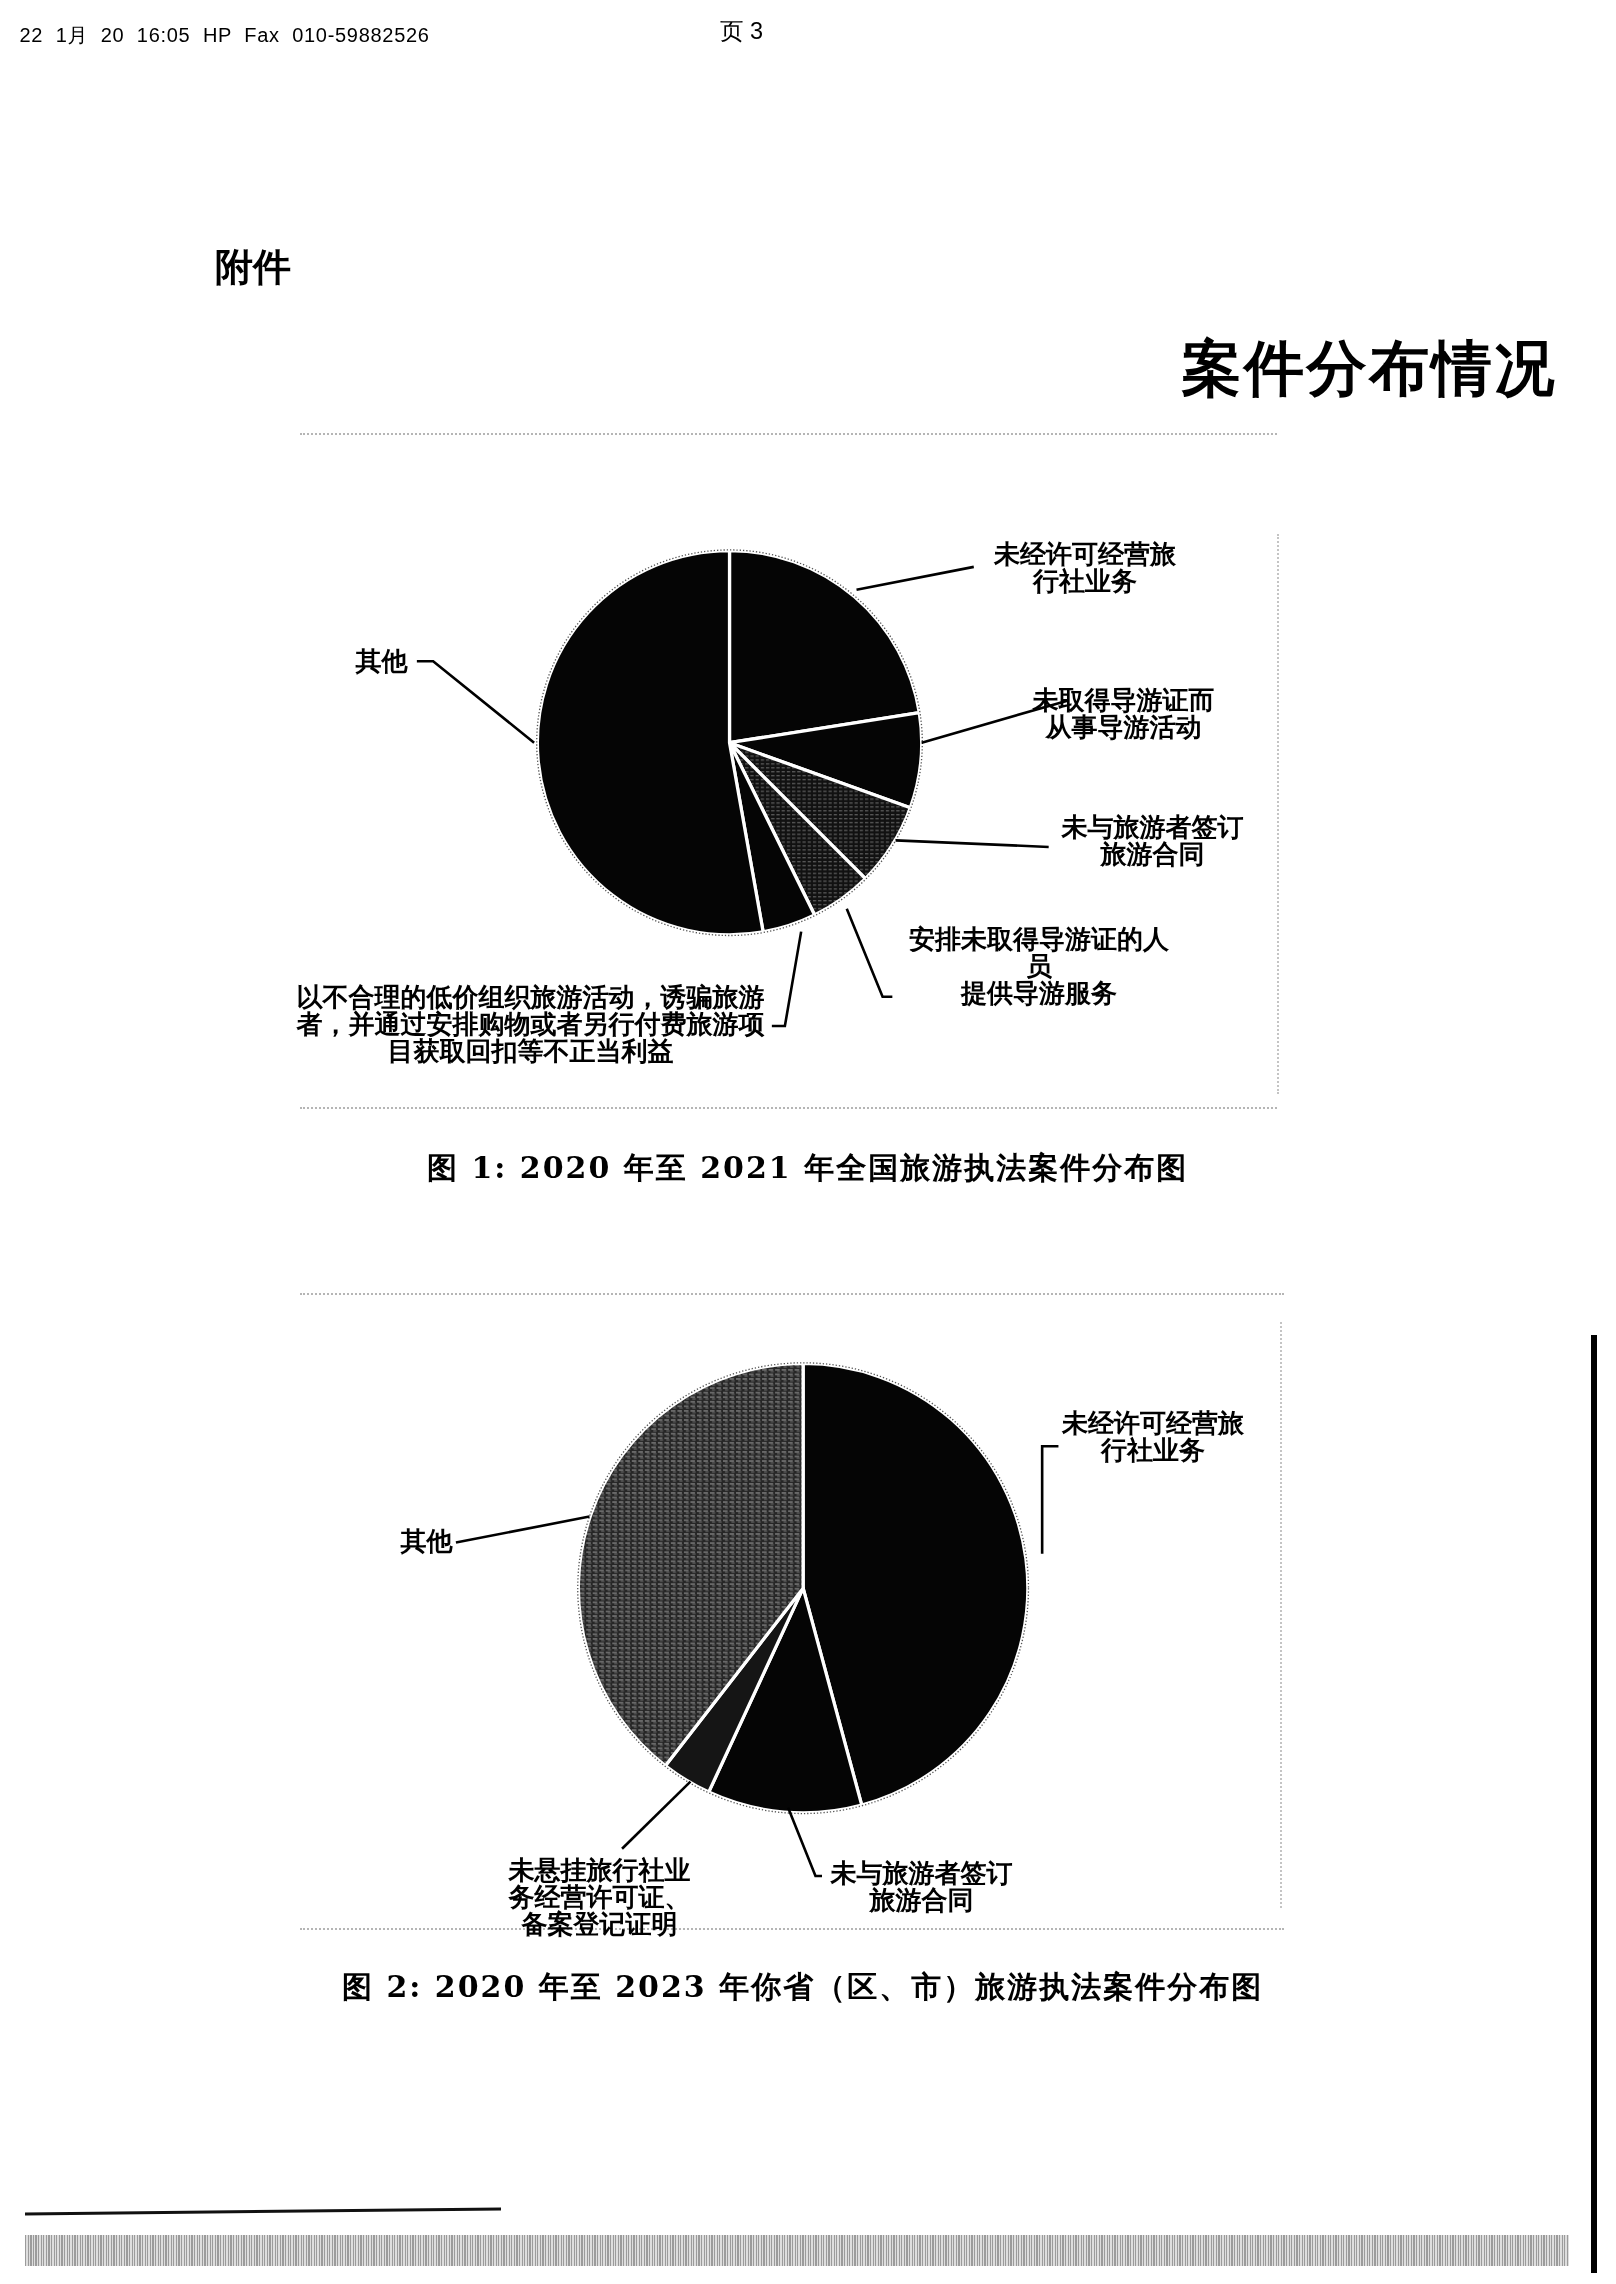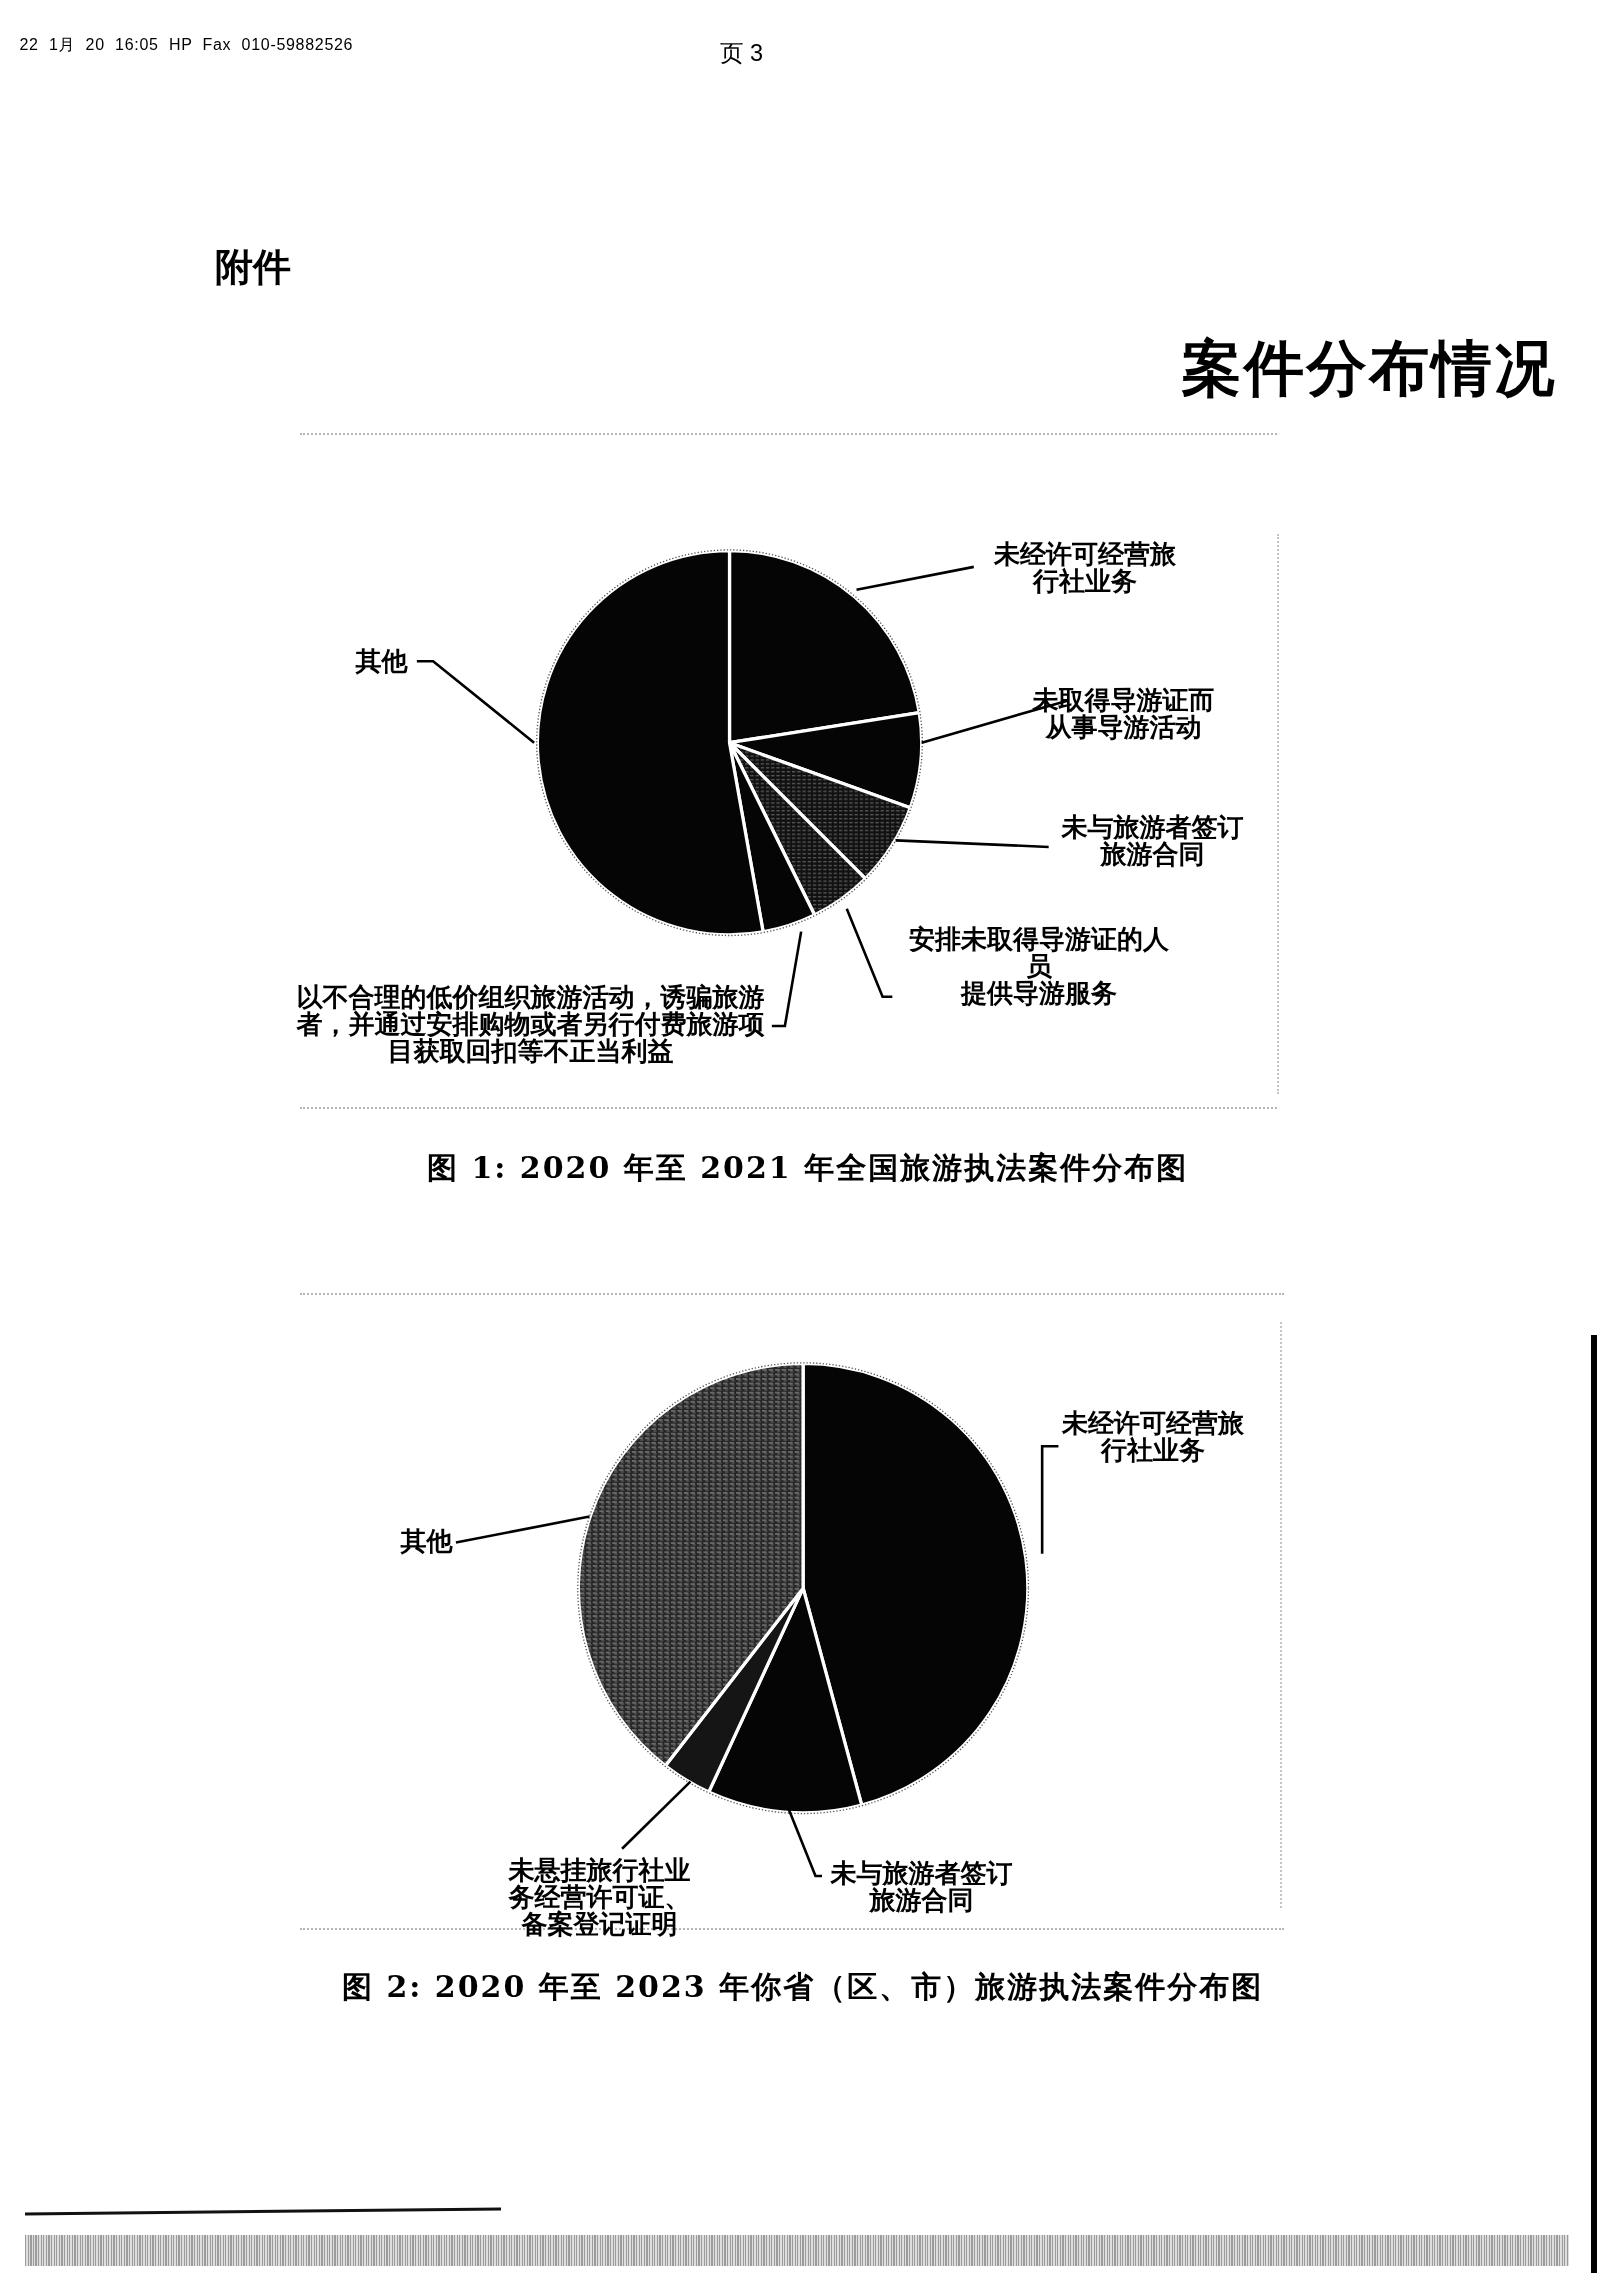--- a/index.html
+++ b/index.html
@@ -1,21 +1,21 @@
 <!DOCTYPE html>
 <html style="font-size:10.4px"><head>
 <meta charset="utf-8">
 <style>
   html, body { margin: 0; padding: 0; background: #ffffff; }
   body { width: 1616px; height: 2284px; position: relative; overflow: hidden;
          font-family: "DejaVu Sans", "Liberation Sans", sans-serif; color: #000; }
   .abs { position: absolute; }
-  .fax-header { left: 19.5px; top: 35px; font-size: 16px; letter-spacing: 0.7px;
+  .fax-header { left: 19.5px; top: 22px; font-size: 20px; letter-spacing: 0.7px;
                 font-family: "Liberation Sans", "DejaVu Sans", sans-serif; white-space: pre; }
-  .fax-page { left: 720px; top: 37px; font-size: 23.5px; font-family: "Liberation Sans", sans-serif; }
+  .fax-page { left: 720px; top: 15px; font-size: 23.5px; font-family: "Liberation Sans", sans-serif; }
   .attach { left: 215px; top: 242px; font-size: 38px; font-weight: bold; }
   .doc-title { left: 0; width: 1557px; top: 329px; text-align: right; font-size: 60px; font-weight: bold; letter-spacing: 2.6px; }
   .dots { height: 1.3px; border-top: 2px dotted #b5b5b5; }
   .vdots { width: 1.3px; border-left: 2px dotted #c4c4c4; }
   .label { font-size: 26px; font-weight: bold; text-align: center; line-height: 27px; white-space: pre-line; }
   .caption { font-size: 30px; font-weight: bold; letter-spacing: 2px; font-family: "DejaVu Serif", "Liberation Serif", serif; white-space: nowrap; }
   svg { position: absolute; left: 0; top: 0; }
   .bottom-rule { left: 25px; top: 2210px; width: 476px; height: 2.6px; background: #111; transform: rotate(-0.6deg); }
   .bottom-band { left: 25px; top: 2235px; width: 1544px; height: 31px;
                  background: repeating-linear-gradient(90deg, #8a8a8a 0 1.3px, #d8d8d8 1.3px 2.6px); opacity: .85; }

